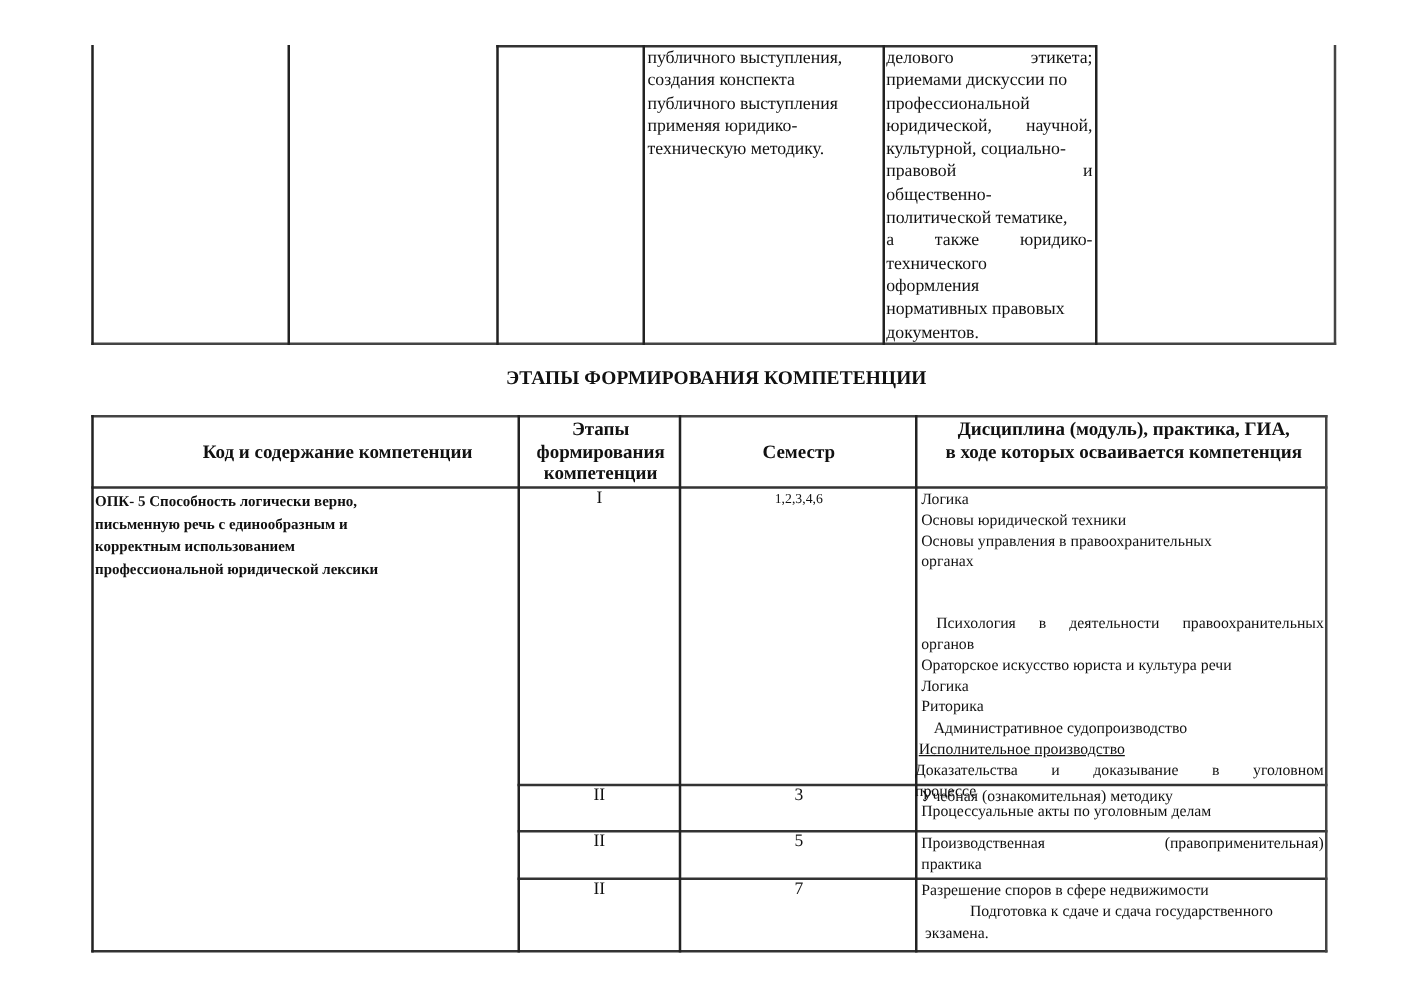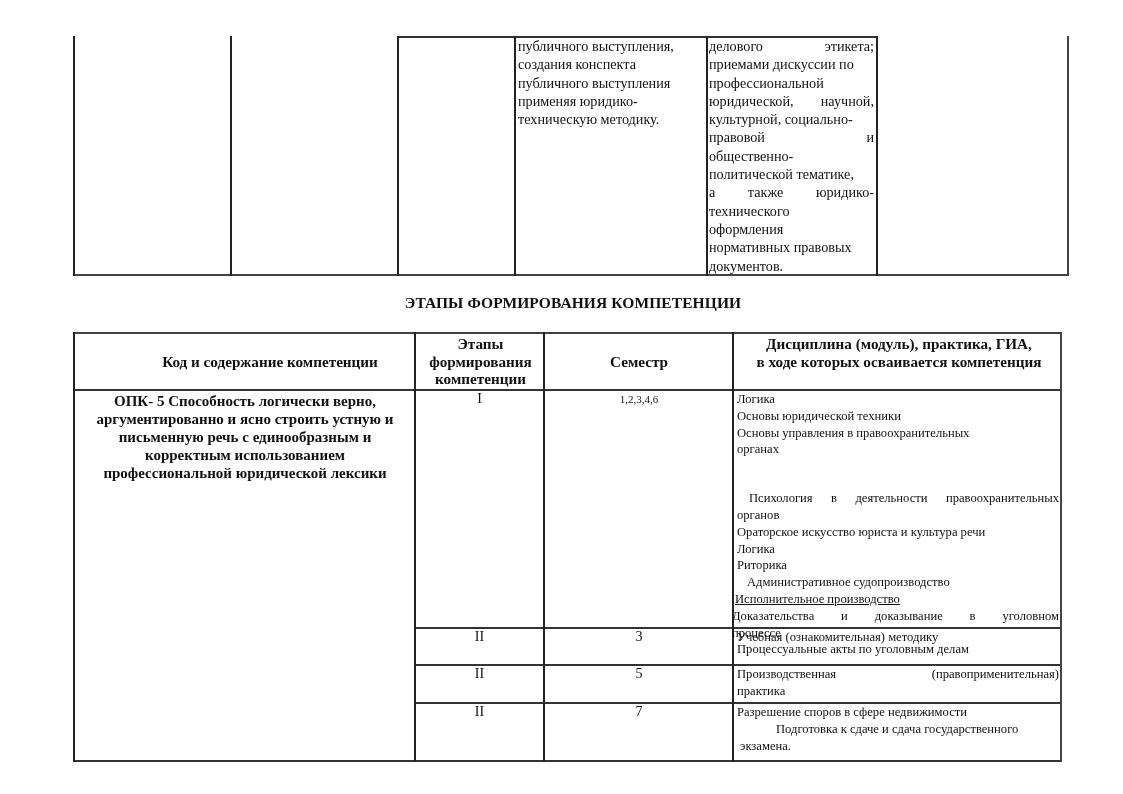--- a/index.html
+++ b/index.html
@@ -5,21 +5,21 @@
   html, body { margin: 0; padding: 0; background: #ffffff; }
   body { width: 1123px; height: 794px; position: relative; overflow: hidden;
          font-family: "Liberation Serif", "DejaVu Serif", serif; color: #111; }
   .vline { position: absolute; width: 0; border-left: 2px solid #222; }
   .hline { position: absolute; height: 0; border-top: 2px solid #333; }
   .hline.thick { border-top: 2.5px solid #444; }
   .cell-text { position: absolute; font-size: 14.2px; line-height: 18.3px; }
   .title { position: absolute; left: 0; width: 1146px; top: 294px; text-align: center;
            font-weight: bold; font-size: 15.5px; letter-spacing: 0.1px; }
   .th { position: absolute; font-weight: bold; font-size: 15.2px; line-height: 17.5px; text-align: center; }
-  .comp { position: absolute; font-weight: bold; font-size: 15px; line-height: 18px; text-align: center; }
+  .comp { position: absolute; font-weight: bold; font-size: 12px; line-height: 18px; }
   .small { position: absolute; font-size: 12.6px; line-height: 16.8px; }
   .center { text-align: center; }
   .disc-line { display: block; white-space: nowrap; }
   .disc-just { display: block; text-align: justify; text-align-last: justify; }
 </style>
 </head>
 <body>
 
 <div>
 
@@ -84,21 +84,20 @@
     <span class="disc-line">компетенции</span>
   </div>
   <div class="th" style="left:545px; width:188px; top:353px;">Семестр</div>
   <div class="th" style="left:734px; width:330px; top:335px;">
     <span class="disc-line">Дисциплина (модуль), практика, ГИА,</span>
     <span class="disc-line">в ходе которых осваивается компетенция</span>
   </div>
 
   <div class="comp" style="left:76px; width:338px; top:392px;">
     <span class="disc-line">ОПК- 5 Способность логически верно,</span>
-    <span class="disc-line">аргументированно и ясно строить устную и</span>
     <span class="disc-line">письменную речь с единообразным и</span>
     <span class="disc-line">корректным использованием</span>
     <span class="disc-line">профессиональной юридической лексики</span>
   </div>
 
   <div class="small center" style="left:416px; width:127px; top:391px; font-size:14px;">I</div>
   <div class="small center" style="left:545px; width:188px; top:391px; font-size:11px;">1,2,3,4,6</div>
   <div class="small" style="left:734px; width:325px; top:391px;">
     <span class="disc-line" style="padding-left:3px;">Логика</span>
     <span class="disc-line" style="padding-left:3px;">Основы юридической техники</span>

